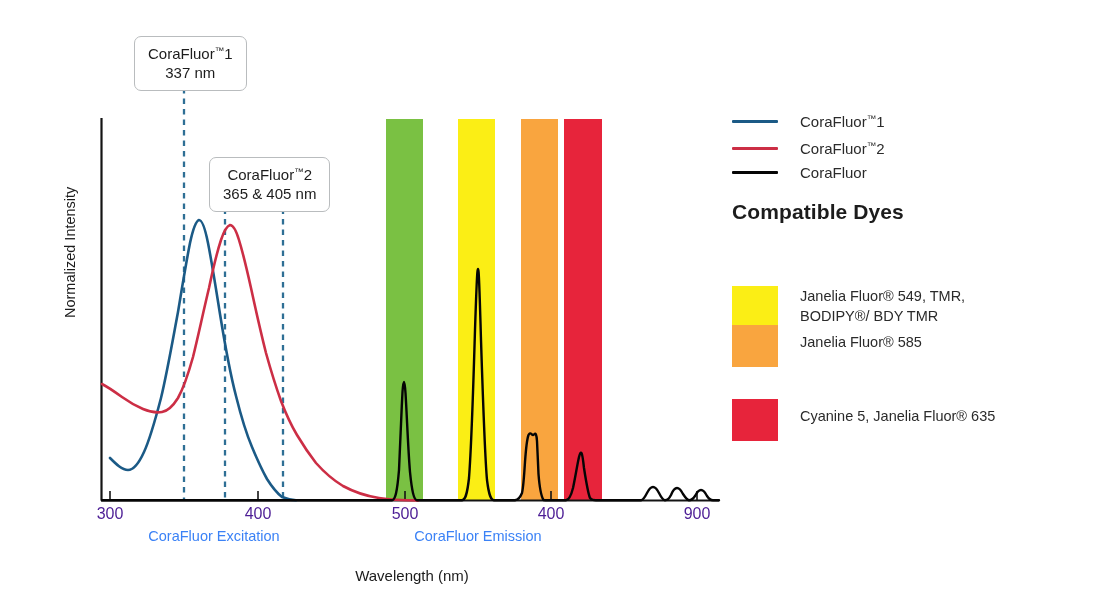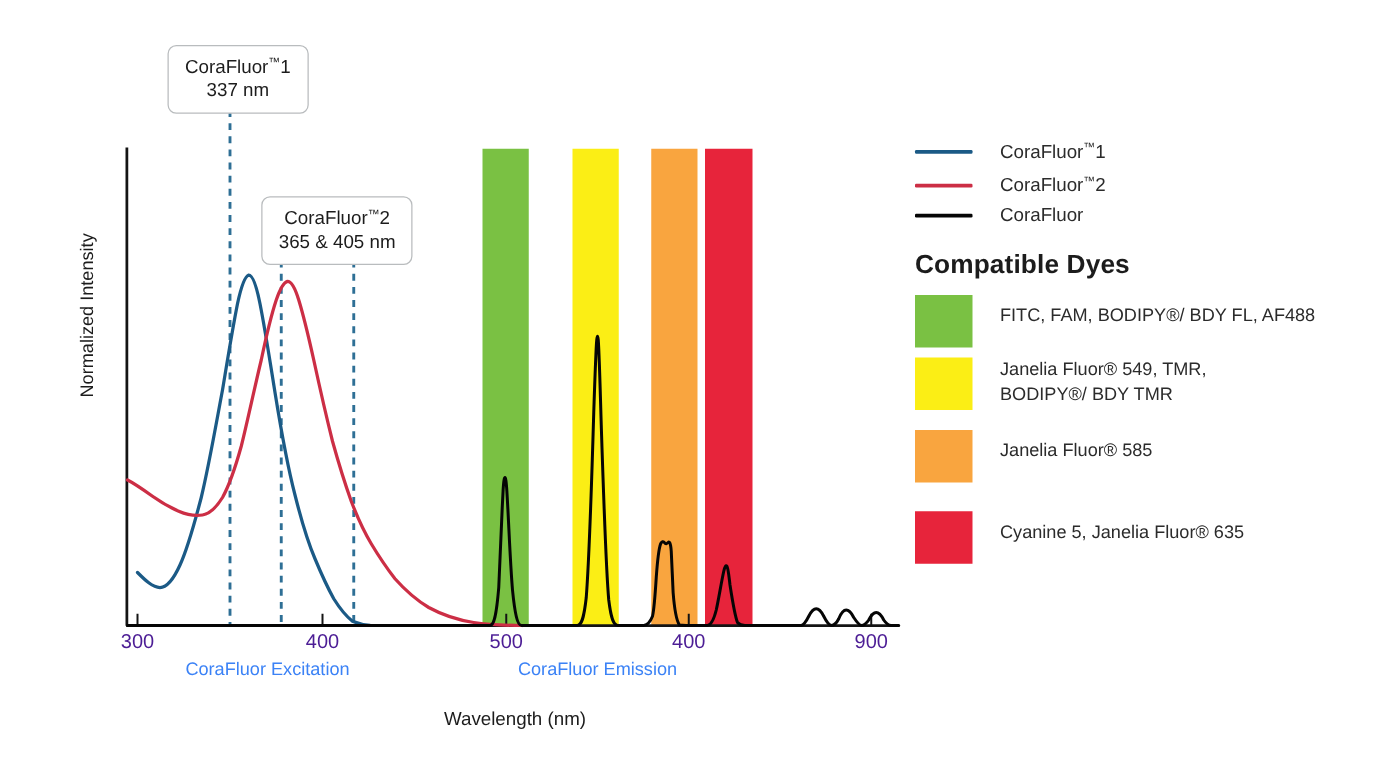--- a/index.html
+++ b/index.html
@@ -241,34 +241,30 @@
       <span class="lg-text"><span>CoraFluor</span><span class="tm">™</span><span>2</span></span>
     </div>
 
     <div class="lg-row" style="left:4px; top:164px;">
       <span class="lg-swatch-line" style="background:#050505;"></span>
       <span class="lg-text">CoraFluor</span>
     </div>
 
     <div id="dyes-heading">Compatible Dyes</div>
 
-    <div class="dye-row" style="top:236px;">
-      <span class="dye-swatch" style="background:#7ac143;"></span>
-      <span class="dye-text"><span>FITC, FAM, BODIPY®/ BDY FL, AF488</span></span>
-    </div>
 
     <div class="dye-row" style="top:286px;">
       <span class="dye-swatch" style="background:#fbee15;"></span>
       <span class="dye-text" style="padding-top:1px;"><span>Janelia Fluor® 549, TMR,</span><span class="l2">BODIPY®/ BDY TMR</span></span>
     </div>
 
-    <div class="dye-row" style="top:344px;">
+    <div class="dye-row" style="top:325px;">
       <span class="dye-swatch" style="background:#f9a53f;"></span>
       <span class="dye-text"><span>Janelia Fluor® 585</span></span>
     </div>
 
-    <div class="dye-row" style="top:409px;">
+    <div class="dye-row" style="top:399px;">
       <span class="dye-swatch" style="background:#e7243b;"></span>
       <span class="dye-text"><span>Cyanine 5, Janelia Fluor® 635</span></span>
     </div>
 
   </div>
 </div>
 
 </body></html>

